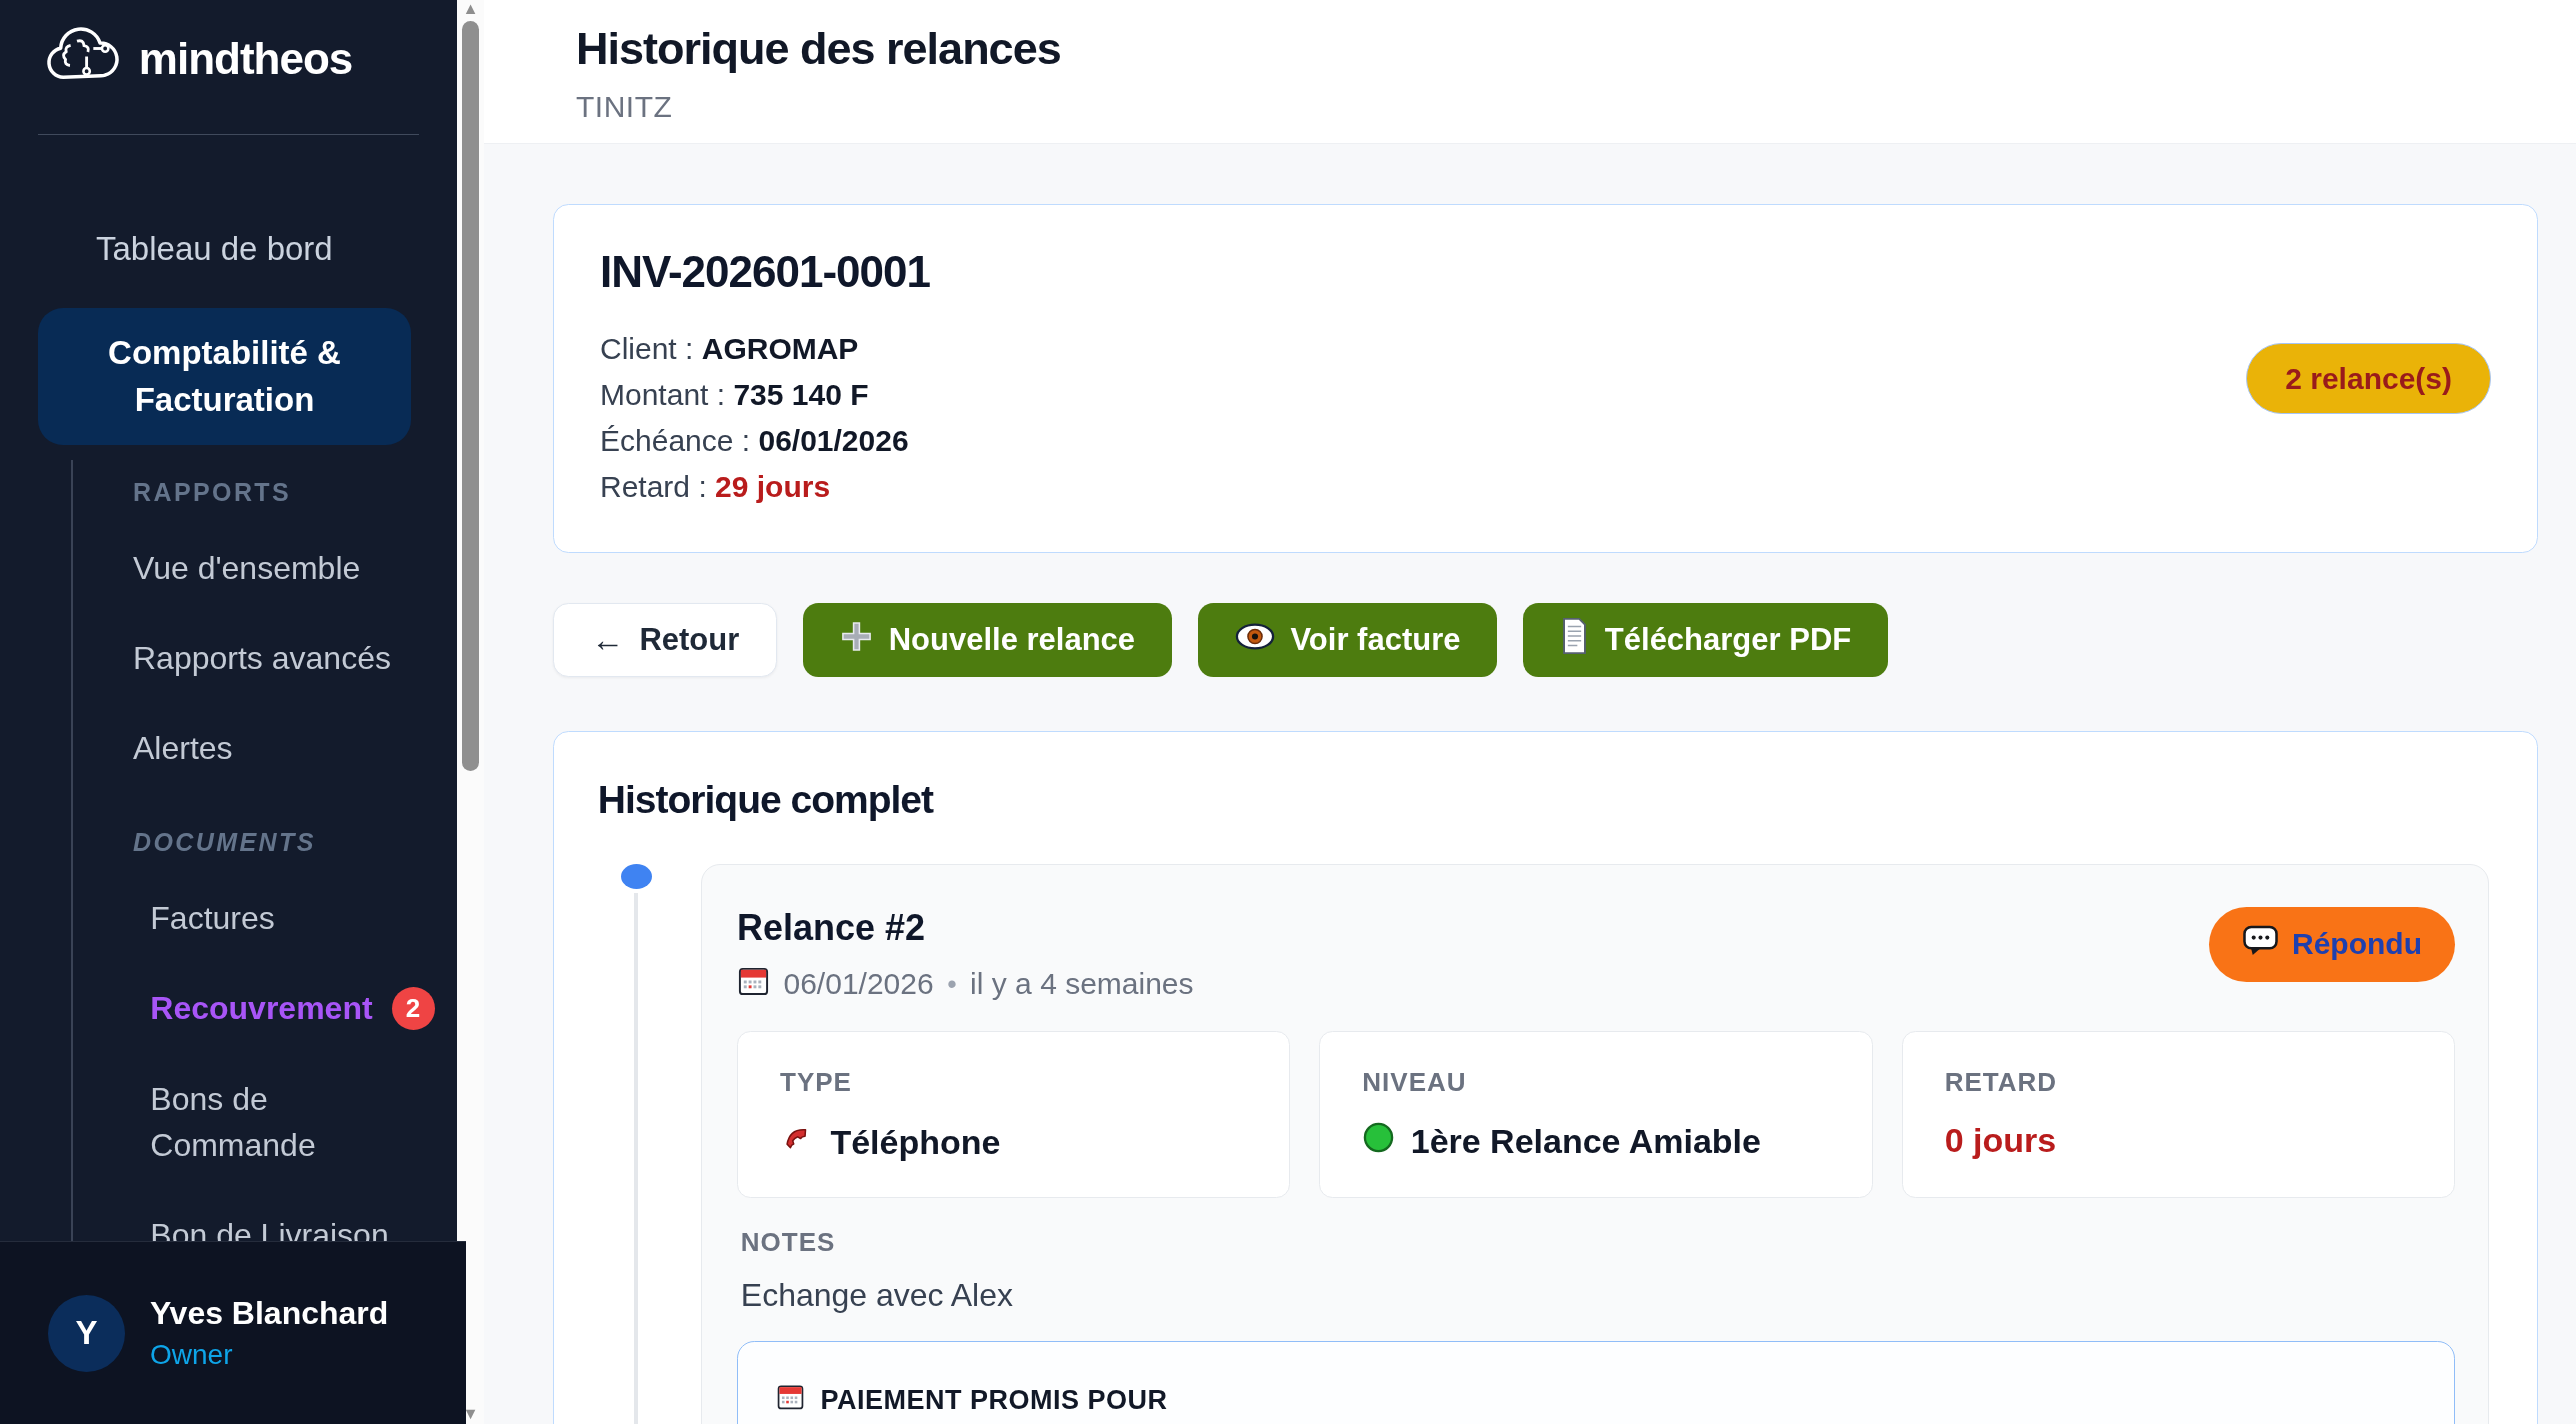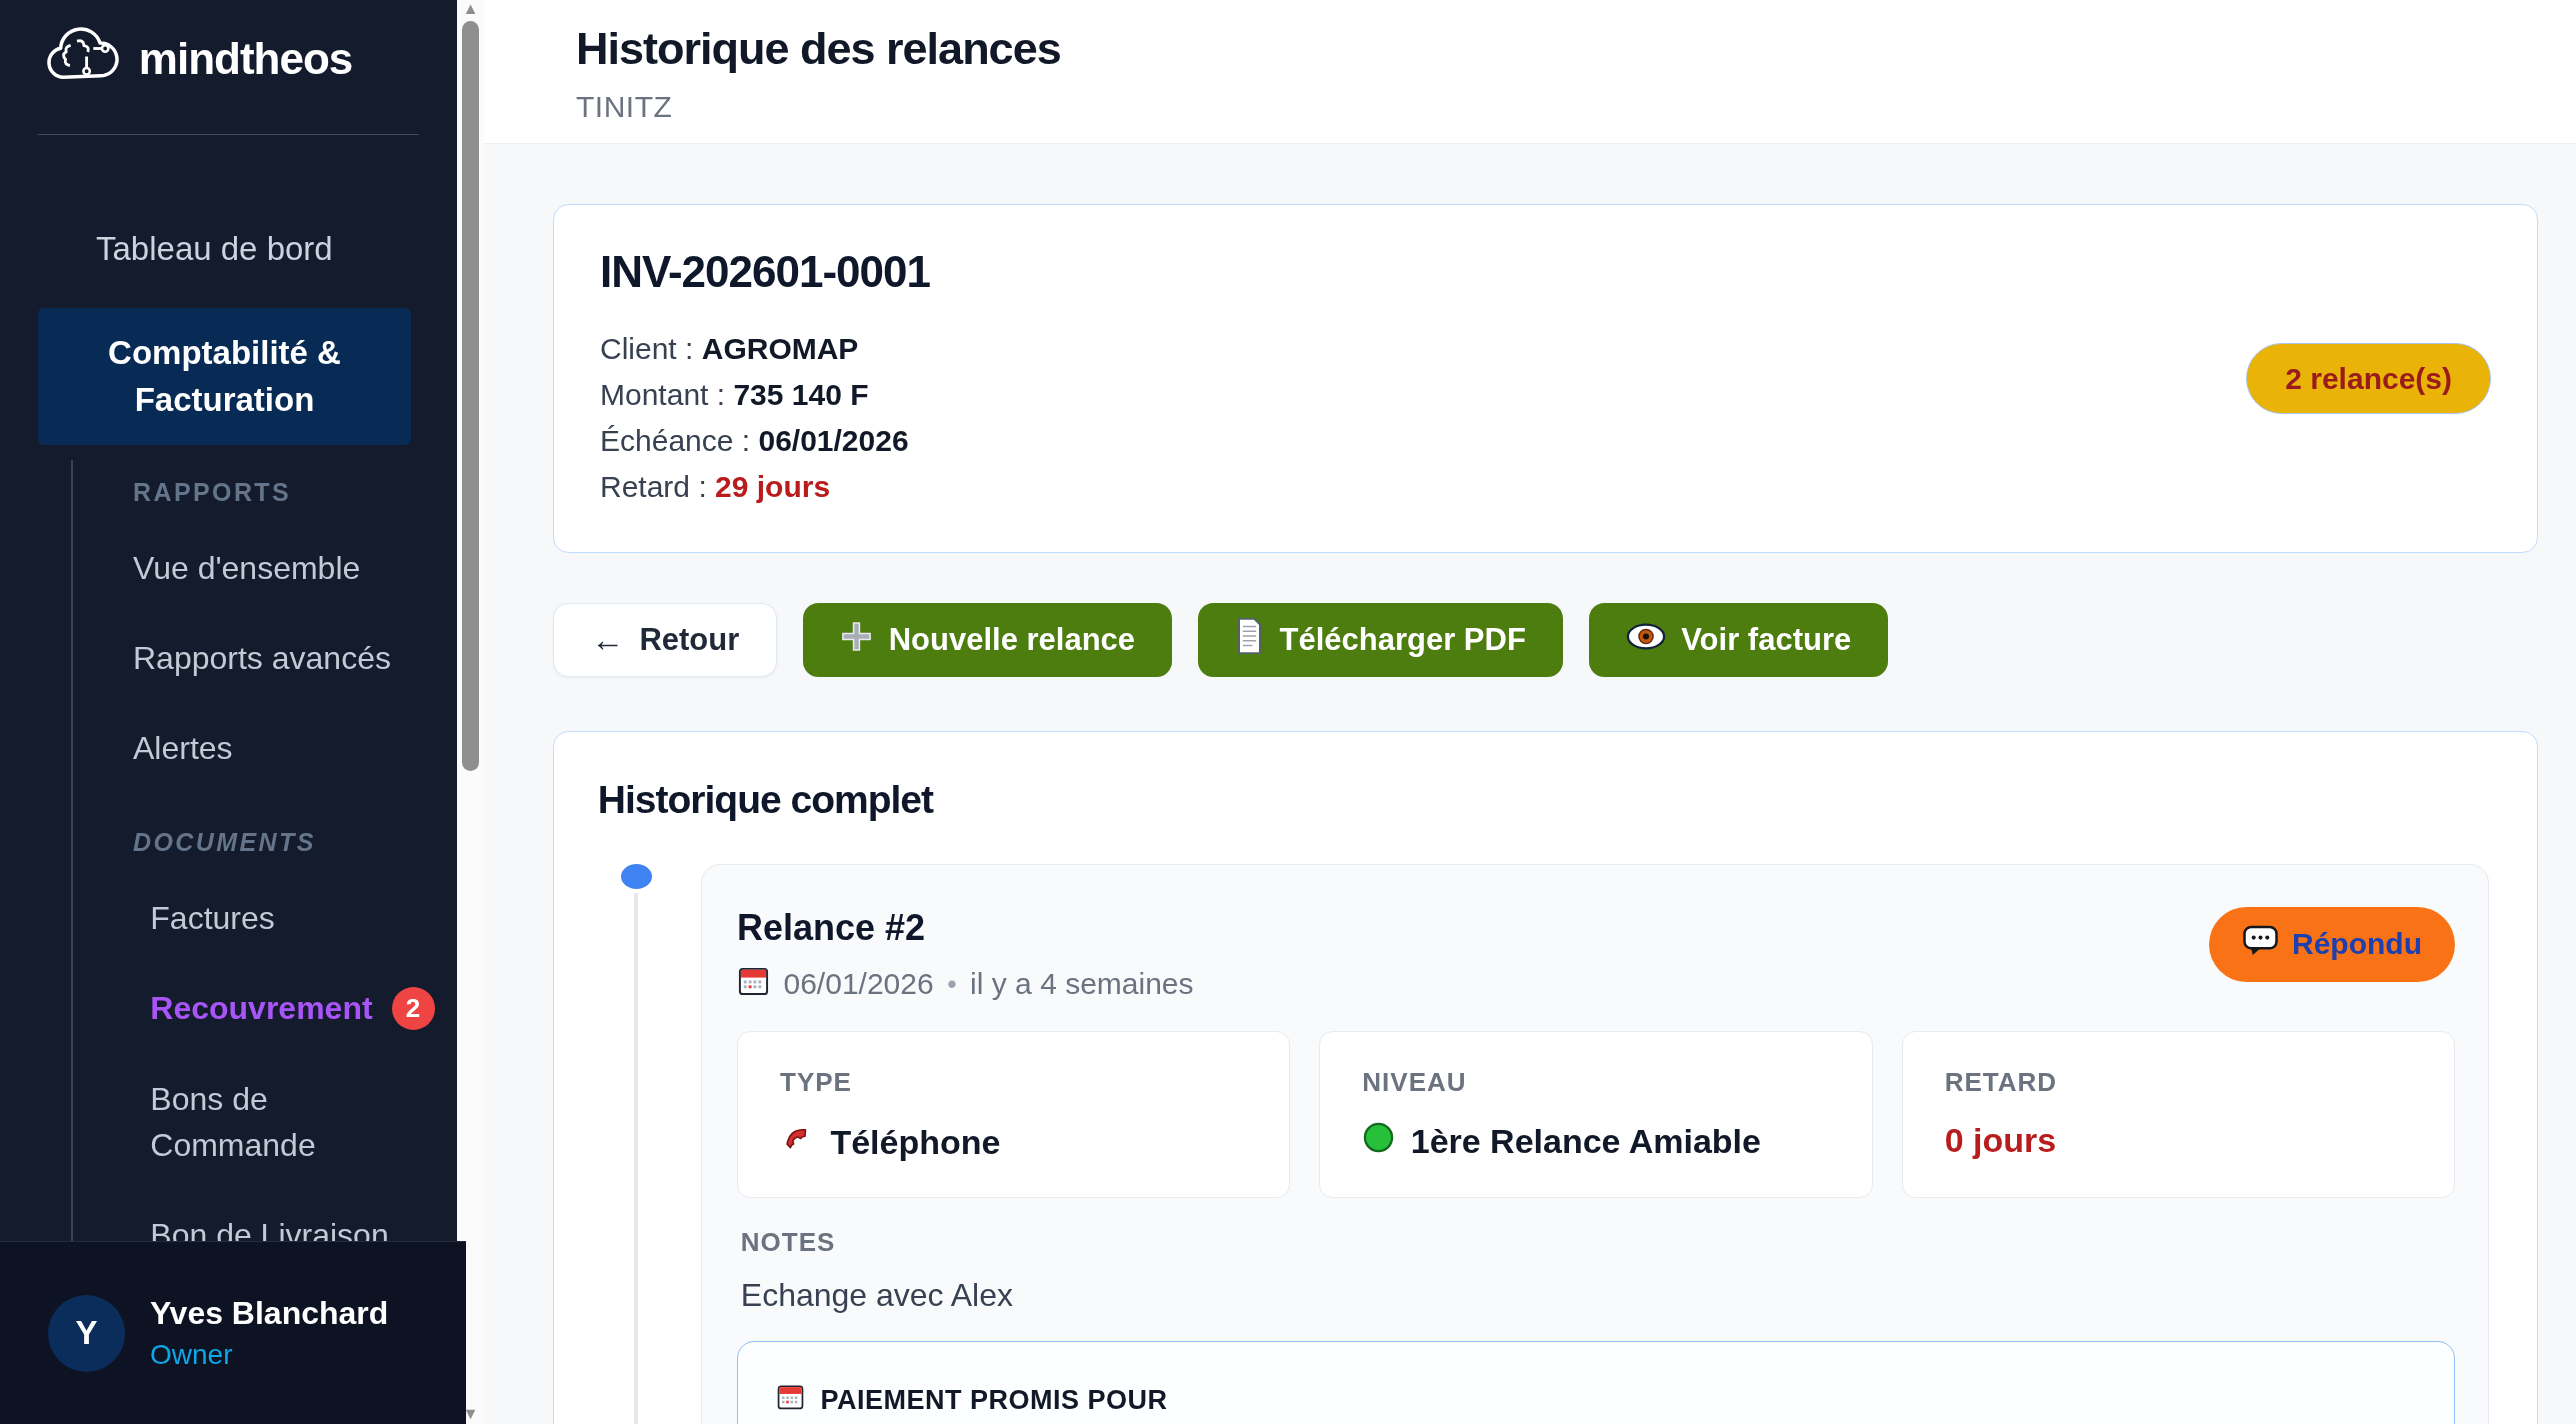--- a/index.html
+++ b/index.html
@@ -18,21 +18,21 @@
   }
   .logo-row { display:flex; align-items:center; gap:5.8px; padding:21px 0 0 37px; }
   .logo-text { color:#ffffff; font-size:44px; font-weight:700; letter-spacing:-1px; }
   .logo-divider { border-bottom:1px solid rgba(148,163,184,0.35); margin:38px 38px 0 38px; }
 
   .nav { padding-top:67px; }
   .nav-dashboard {
     color:#cbd3df; font-size:33px; padding-left:96px; cursor:pointer;margin-top:28px;
   }
   .nav-active {
-    margin:40px 0 0 38px; width:373px; min-height:137px; border-radius:6px;
+    margin:40px 0 0 38px; width:373px; min-height:137px; border-radius:25px;
     background:#082b55; color:#ffffff; font-size:33px; font-weight:600;
     display:flex; align-items:center; justify-content:center; text-align:center;
     line-height:1.4; padding:13.5px 29px; cursor:pointer;
   }
   .nav-group {
     margin:15.4px 0 0 71px; border-left:2.9px solid rgba(148,163,184,0.30);
     padding:17.3px 0 9.6px 60px;
   }
   .nav-section-label {
     color:#64748b; font-size:25px; font-weight:700; letter-spacing:2.4px;
@@ -265,36 +265,36 @@
       <button class="btn btn-dark">
         <span class="icon">
           <svg width="33" height="33" viewBox="0 0 34 34">
             <path d="M14 3 h6 v11 h11 v6 h-11 v11 h-6 v-11 H3 v-6 h11 z" fill="#a8adb6" stroke="#e8eaee" stroke-width="1.6"></path>
           </svg>
         </span>
         <span>Nouvelle relance</span>
       </button>
       <button class="btn btn-dark">
         <span class="icon">
-          <svg width="29" height="38" viewBox="0 0 30 40">
-            <path d="M4 2 h16 l6 6 v30 h-22 z" fill="#ffffff" stroke="#56606f" stroke-width="2"></path>
-            <path d="M8 10 h14 M8 15 h14 M8 20 h14 M8 25 h14 M8 30 h10" stroke="#9aa3af" stroke-width="1.8"></path>
-          </svg>
-        </span>
-        <span>Télécharger PDF</span>
-      </button>
-      <button class="btn btn-dark">
-        <span class="icon">
           <svg width="40" height="29" viewBox="0 0 42 30">
             <ellipse cx="21" cy="15" rx="19" ry="12.5" fill="#ffffff" stroke="#14213a" stroke-width="2.4"></ellipse>
             <circle cx="21" cy="15" r="7.4" fill="#c2580e" stroke="#6b2c09" stroke-width="1.6"></circle>
             <circle cx="21" cy="15" r="3.2" fill="#14110e"></circle>
           </svg>
         </span>
         <span>Voir facture</span>
+      </button>
+      <button class="btn btn-dark">
+        <span class="icon">
+          <svg width="29" height="38" viewBox="0 0 30 40">
+            <path d="M4 2 h16 l6 6 v30 h-22 z" fill="#ffffff" stroke="#56606f" stroke-width="2"></path>
+            <path d="M8 10 h14 M8 15 h14 M8 20 h14 M8 25 h14 M8 30 h10" stroke="#9aa3af" stroke-width="1.8"></path>
+          </svg>
+        </span>
+        <span>Télécharger PDF</span>
       </button>
     </div>
 
     <section class="history-card">
       <div class="history-title">Historique complet</div>
 
       <div class="timeline-row">
         <div class="timeline-col">
           <div class="timeline-dot"></div>
           <div class="timeline-line"></div>

